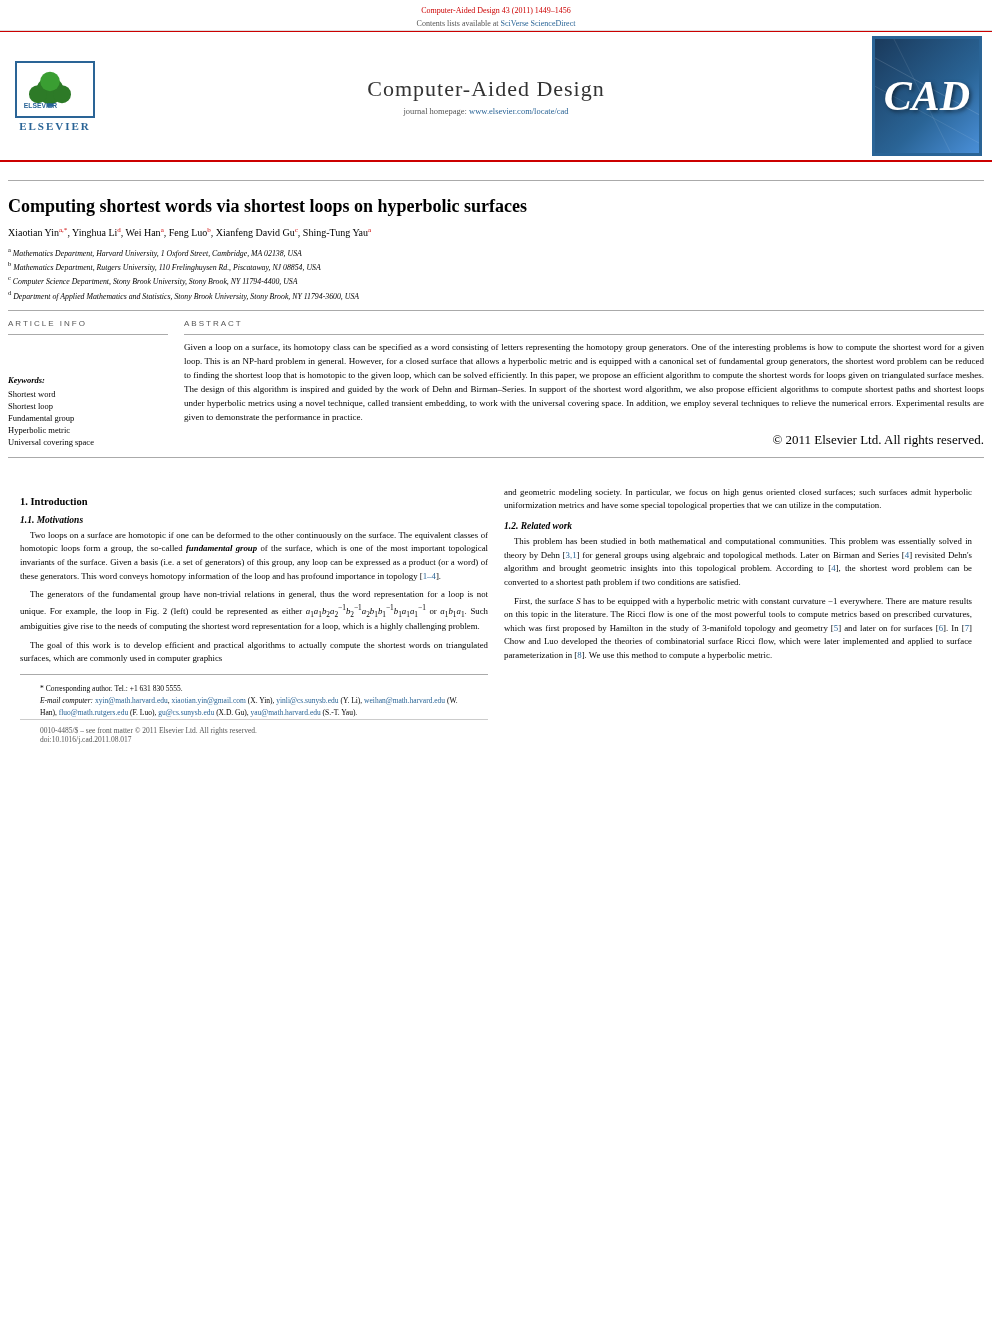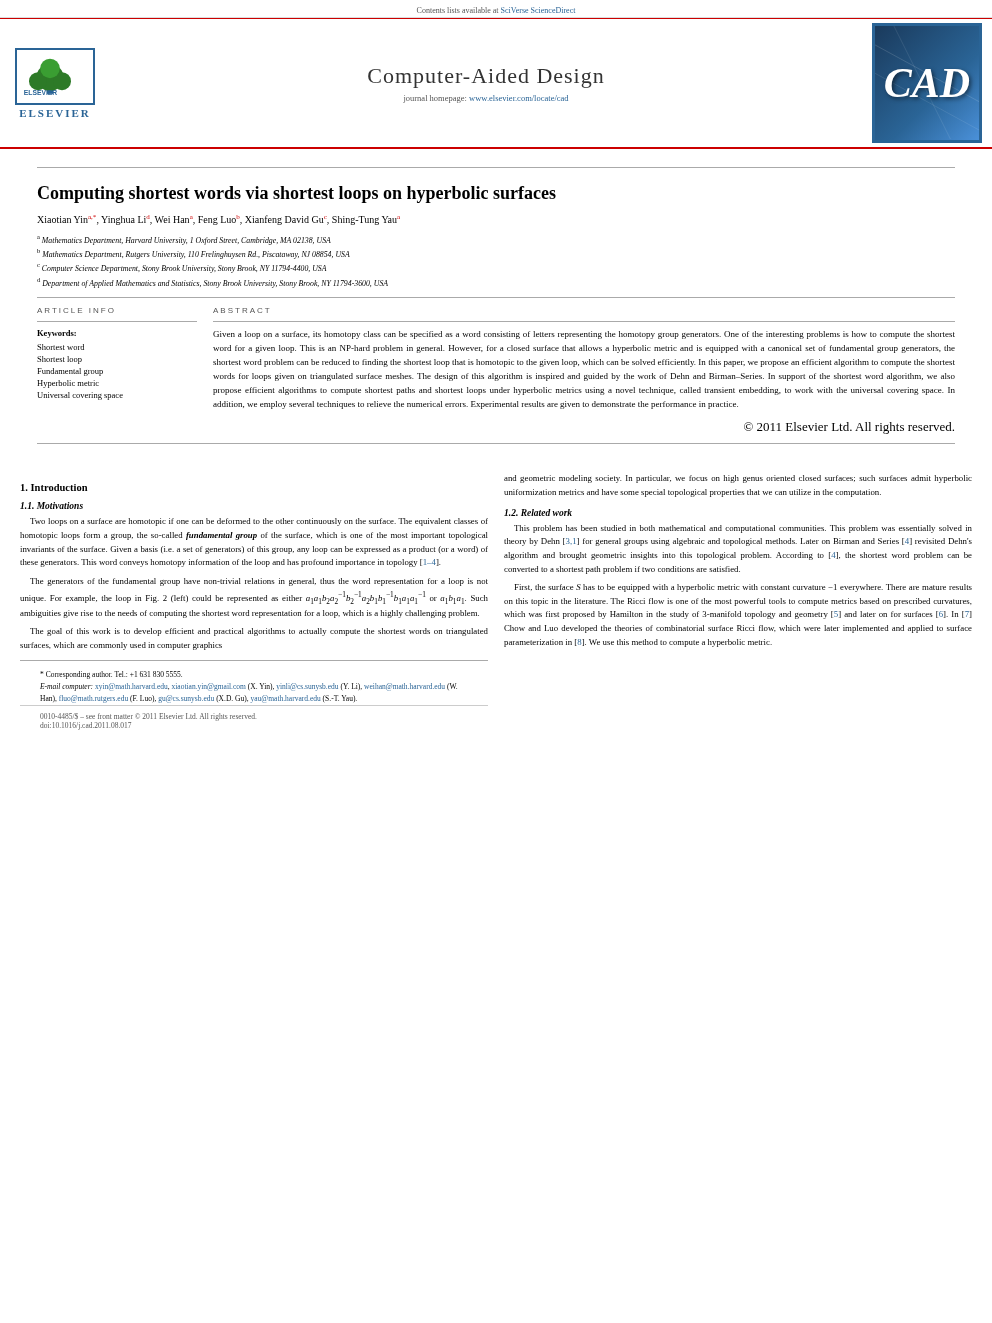--- a/index.html
+++ b/index.html
@@ -100,21 +100,21 @@
       z-index: 2;
       text-shadow: 2px 2px 4px rgba(0,0,0,0.5);
     }
     .cad-logo-lines {
       position: absolute;
       top: 0; left: 0; right: 0; bottom: 0;
     }
 
     
     .article-body {
-      padding: 10px 37px;
+      padding: 10px 8px;
     }
 
     .article-title {
       font-size: 18px;
       font-weight: bold;
       color: #000;
       margin: 14px 0 8px 0;
       line-height: 1.3;
     }
 
@@ -169,22 +169,24 @@
       margin-bottom: 6px;
       font-family: Arial, sans-serif;
     }
 
     .article-info-box {
       border-top: 1px solid #aaa;
       padding-top: 6px;
     }
     .keywords-label {
       font-size: 8.5px;
+      font-style: italic;
       font-weight: bold;
       margin-bottom: 4px;
+      margin-top: 34px;
     }
     .keyword-item {
       font-size: 8.5px;
       margin-bottom: 2px;
       color: #000;
     }
 
     .abstract-box {
       border-top: 1px solid #aaa;
       padding-top: 6px;
@@ -265,20 +267,21 @@
       font-weight: bold;
     }
     .italic {
       font-style: italic;
     }
   </style>
 </head>
 <body>
 
 <div class="header">
+  <div class="header-top">Computer-Aided Design 43 (2011) 1449–1456</div>
   <div class="sciverse-strip">
     <span>Contents lists available at</span>
     <a href="#">SciVerse ScienceDirect</a>
   </div>
   <div class="header-main">
 
     <div class="elsevier-logo">
       <div class="elsevier-logo-box">
         <svg class="elsevier-tree" viewBox="0 0 80 55">
 

